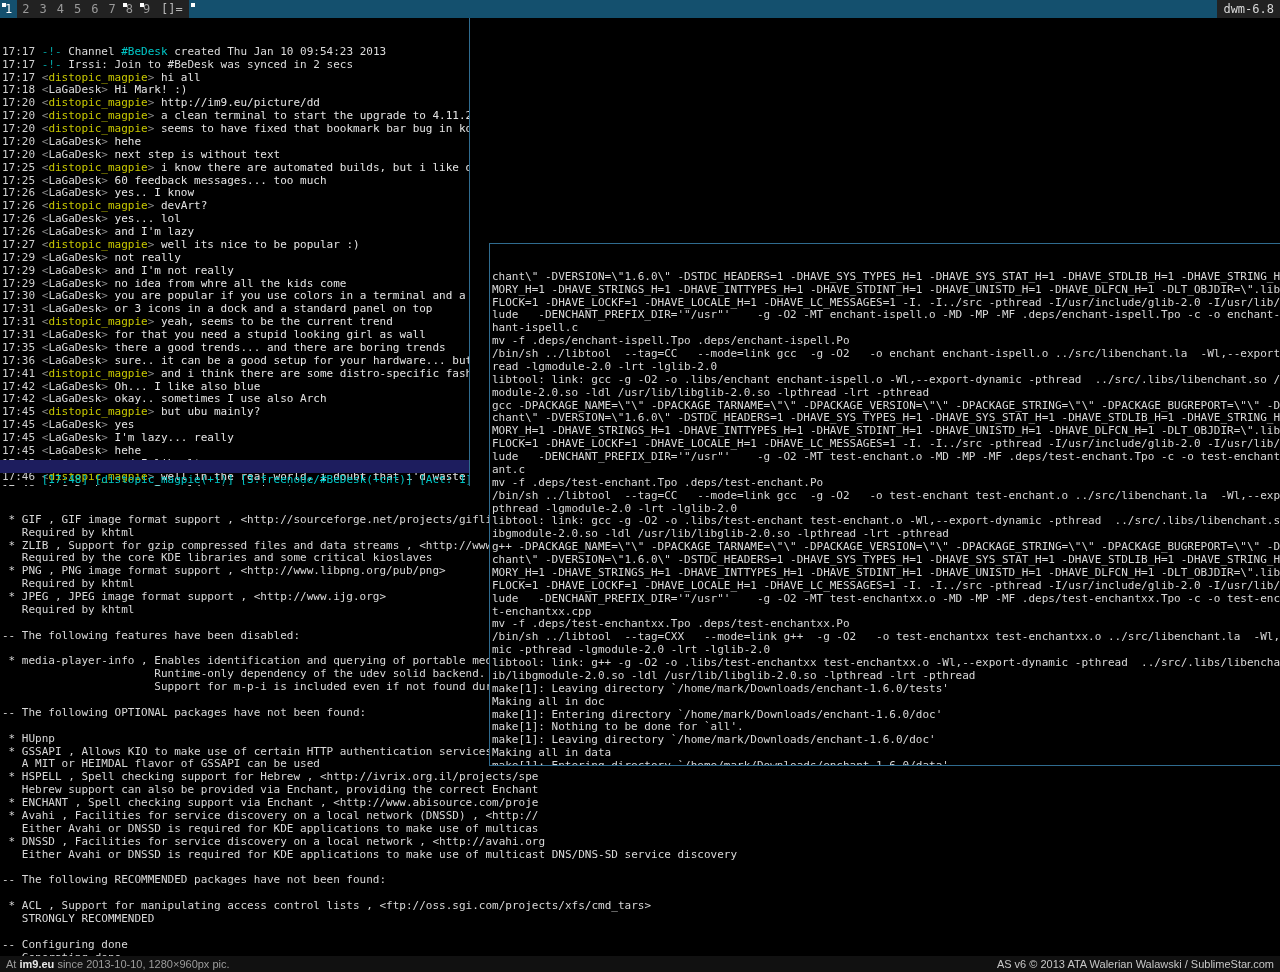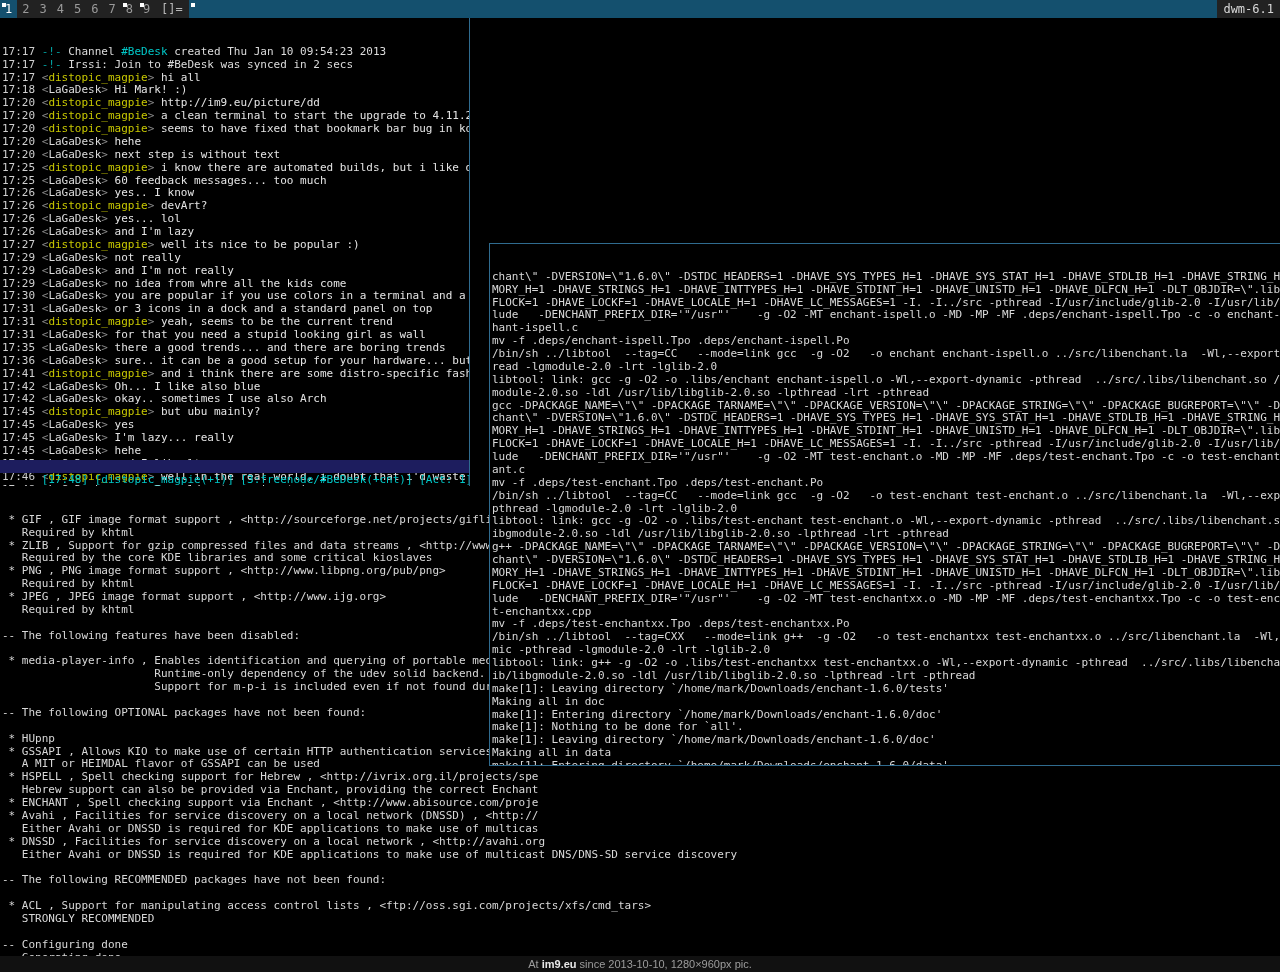--- a/index.html
+++ b/index.html
@@ -163,38 +163,37 @@
     background: #111111;
     color: #9d9d9d;
     font-family: "Liberation Sans", sans-serif;
     font-size: 11px;
     line-height: 16px;
     display: flex;
     justify-content: space-between;
     align-items: center;
     padding: 0 6px;
     box-sizing: border-box;
-    flex-direction: column;
   }
   #footer .left b { color: #e8e8e8; font-weight: bold; }
   #footer .right { color: #c8c8c8; margin-left: 29px; }
 </style>
 </head>
 <body>
 
 <div id="screen">
 
   <div id="dwm-bar">
     <div id="dwm-tags" style="display:flex;"><div class="tag sel"><span class="sq"></span><span>1</span></div><div class="tag"><span>2</span></div><div class="tag"><span>3</span></div><div class="tag"><span>4</span></div><div class="tag"><span>5</span></div><div class="tag"><span>6</span></div><div class="tag"><span>7</span></div><div class="tag"><span class="sq"></span><span>8</span></div><div class="tag"><span class="sq"></span><span>9</span></div></div>
     <div class="layout">[]=</div>
     <div class="wintitle">
       <span class="sq"></span>
       
     </div>
-    <div class="status">dwm-6.1</div>
+    <div class="status">dwm-6.8</div>
   </div>
 
   <div class="term" id="irssi">
     <div class="chat" id="irssi-chat"><div class="line"><span class="ts">17:17 </span><span class="arrow">-!- </span><span class="sysmsg">Channel </span><span class="chan">#BeDesk</span><span class="sysmsg"> created Thu Jan 10 09:54:23 2013</span></div><div class="line"><span class="ts">17:17 </span><span class="arrow">-!- </span><span class="sysmsg">Irssi: Join to #BeDesk was synced in 2 secs</span></div><div class="line"><span class="ts">17:17 </span><span class="brk">&lt;</span><span class="nick-a">distopic_magpie</span><span class="brk">&gt; </span><span class="msg">hi all</span></div><div class="line"><span class="ts">17:18 </span><span class="brk">&lt;</span><span class="nick-b">LaGaDesk</span><span class="brk">&gt; </span><span class="msg">Hi Mark! :)</span></div><div class="line"><span class="ts">17:20 </span><span class="brk">&lt;</span><span class="nick-a">distopic_magpie</span><span class="brk">&gt; </span><span class="msg">http://im9.eu/picture/dd</span></div><div class="line"><span class="ts">17:20 </span><span class="brk">&lt;</span><span class="nick-a">distopic_magpie</span><span class="brk">&gt; </span><span class="msg">a clean terminal to start the upgrade to 4.11.2</span></div><div class="line"><span class="ts">17:20 </span><span class="brk">&lt;</span><span class="nick-a">distopic_magpie</span><span class="brk">&gt; </span><span class="msg">seems to have fixed that bookmark bar bug in konqueror</span></div><div class="line"><span class="ts">17:20 </span><span class="brk">&lt;</span><span class="nick-b">LaGaDesk</span><span class="brk">&gt; </span><span class="msg">hehe</span></div><div class="line"><span class="ts">17:20 </span><span class="brk">&lt;</span><span class="nick-b">LaGaDesk</span><span class="brk">&gt; </span><span class="msg">next step is without text</span></div><div class="line"><span class="ts">17:25 </span><span class="brk">&lt;</span><span class="nick-a">distopic_magpie</span><span class="brk">&gt; </span><span class="msg">i know there are automated builds, but i like doing the work myself</span></div><div class="line"><span class="ts">17:25 </span><span class="brk">&lt;</span><span class="nick-b">LaGaDesk</span><span class="brk">&gt; </span><span class="msg">60 feedback messages... too much</span></div><div class="line"><span class="ts">17:26 </span><span class="brk">&lt;</span><span class="nick-b">LaGaDesk</span><span class="brk">&gt; </span><span class="msg">yes.. I know</span></div><div class="line"><span class="ts">17:26 </span><span class="brk">&lt;</span><span class="nick-a">distopic_magpie</span><span class="brk">&gt; </span><span class="msg">devArt?</span></div><div class="line"><span class="ts">17:26 </span><span class="brk">&lt;</span><span class="nick-b">LaGaDesk</span><span class="brk">&gt; </span><span class="msg">yes... lol</span></div><div class="line"><span class="ts">17:26 </span><span class="brk">&lt;</span><span class="nick-b">LaGaDesk</span><span class="brk">&gt; </span><span class="msg">and I'm lazy</span></div><div class="line"><span class="ts">17:27 </span><span class="brk">&lt;</span><span class="nick-a">distopic_magpie</span><span class="brk">&gt; </span><span class="msg">well its nice to be popular :)</span></div><div class="line"><span class="ts">17:29 </span><span class="brk">&lt;</span><span class="nick-b">LaGaDesk</span><span class="brk">&gt; </span><span class="msg">not really</span></div><div class="line"><span class="ts">17:29 </span><span class="brk">&lt;</span><span class="nick-b">LaGaDesk</span><span class="brk">&gt; </span><span class="msg">and I'm not really</span></div><div class="line"><span class="ts">17:29 </span><span class="brk">&lt;</span><span class="nick-b">LaGaDesk</span><span class="brk">&gt; </span><span class="msg">no idea from whre all the kids come</span></div><div class="line"><span class="ts">17:30 </span><span class="brk">&lt;</span><span class="nick-b">LaGaDesk</span><span class="brk">&gt; </span><span class="msg">you are popular if you use colors in a terminal and a minimal d</span></div><div class="line"><span class="ts">17:31 </span><span class="brk">&lt;</span><span class="nick-b">LaGaDesk</span><span class="brk">&gt; </span><span class="msg">or 3 icons in a dock and a standard panel on top</span></div><div class="line"><span class="ts">17:31 </span><span class="brk">&lt;</span><span class="nick-a">distopic_magpie</span><span class="brk">&gt; </span><span class="msg">yeah, seems to be the current trend</span></div><div class="line"><span class="ts">17:31 </span><span class="brk">&lt;</span><span class="nick-b">LaGaDesk</span><span class="brk">&gt; </span><span class="msg">for that you need a stupid looking girl as wall</span></div><div class="line"><span class="ts">17:35 </span><span class="brk">&lt;</span><span class="nick-b">LaGaDesk</span><span class="brk">&gt; </span><span class="msg">there a good trends... and there are boring trends</span></div><div class="line"><span class="ts">17:36 </span><span class="brk">&lt;</span><span class="nick-b">LaGaDesk</span><span class="brk">&gt; </span><span class="msg">sure.. it can be a good setup for your hardware... but nor reas</span></div><div class="line"><span class="ts">17:41 </span><span class="brk">&lt;</span><span class="nick-a">distopic_magpie</span><span class="brk">&gt; </span><span class="msg">and i think there are some distro-specific fashions, likr</span></div><div class="line"><span class="ts">17:42 </span><span class="brk">&lt;</span><span class="nick-b">LaGaDesk</span><span class="brk">&gt; </span><span class="msg">Oh... I like also blue</span></div><div class="line"><span class="ts">17:42 </span><span class="brk">&lt;</span><span class="nick-b">LaGaDesk</span><span class="brk">&gt; </span><span class="msg">okay.. sometimes I use also Arch</span></div><div class="line"><span class="ts">17:45 </span><span class="brk">&lt;</span><span class="nick-a">distopic_magpie</span><span class="brk">&gt; </span><span class="msg">but ubu mainly?</span></div><div class="line"><span class="ts">17:45 </span><span class="brk">&lt;</span><span class="nick-b">LaGaDesk</span><span class="brk">&gt; </span><span class="msg">yes</span></div><div class="line"><span class="ts">17:45 </span><span class="brk">&lt;</span><span class="nick-b">LaGaDesk</span><span class="brk">&gt; </span><span class="msg">I'm lazy... really</span></div><div class="line"><span class="ts">17:45 </span><span class="brk">&lt;</span><span class="nick-b">LaGaDesk</span><span class="brk">&gt; </span><span class="msg">hehe</span></div><div class="line"><span class="ts">17:45 </span><span class="brk">&lt;</span><span class="nick-b">LaGaDesk</span><span class="brk">&gt; </span><span class="msg">and I like lts</span></div><div class="line"><span class="ts">17:46 </span><span class="brk">&lt;</span><span class="nick-a">distopic_magpie</span><span class="brk">&gt; </span><span class="msg">well in the real world, i doubt that i'd waste so much t</span></div><div class="line"><span class="ts">17:48 </span><span class="brk">&lt;</span><span class="nick-b">LaGaDesk</span><span class="brk">&gt; </span><span class="msg">no... I would not say 'waste'</span></div></div>
     <div class="statusbar">
       <span>[17:48] [distopic_magpie(+i)] [3:freenode/#BeDesk(+cnt)] [Act: 1]</span>
     </div>
     <div class="prompt">
       
     </div>

